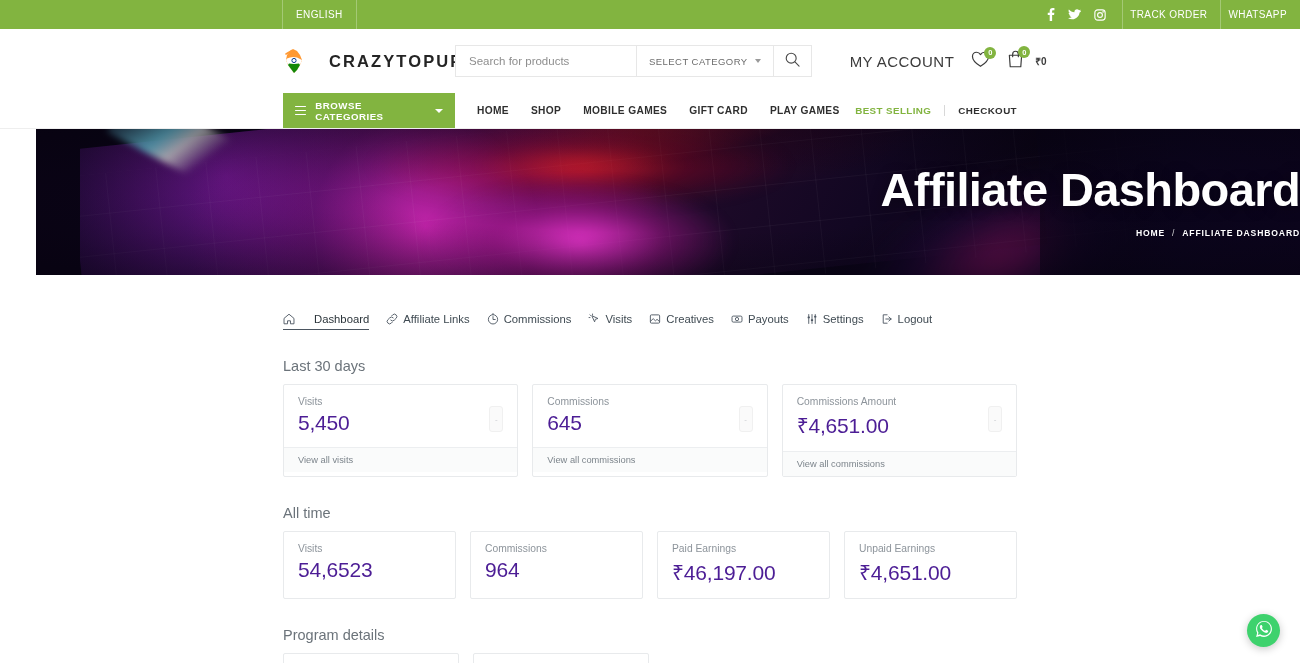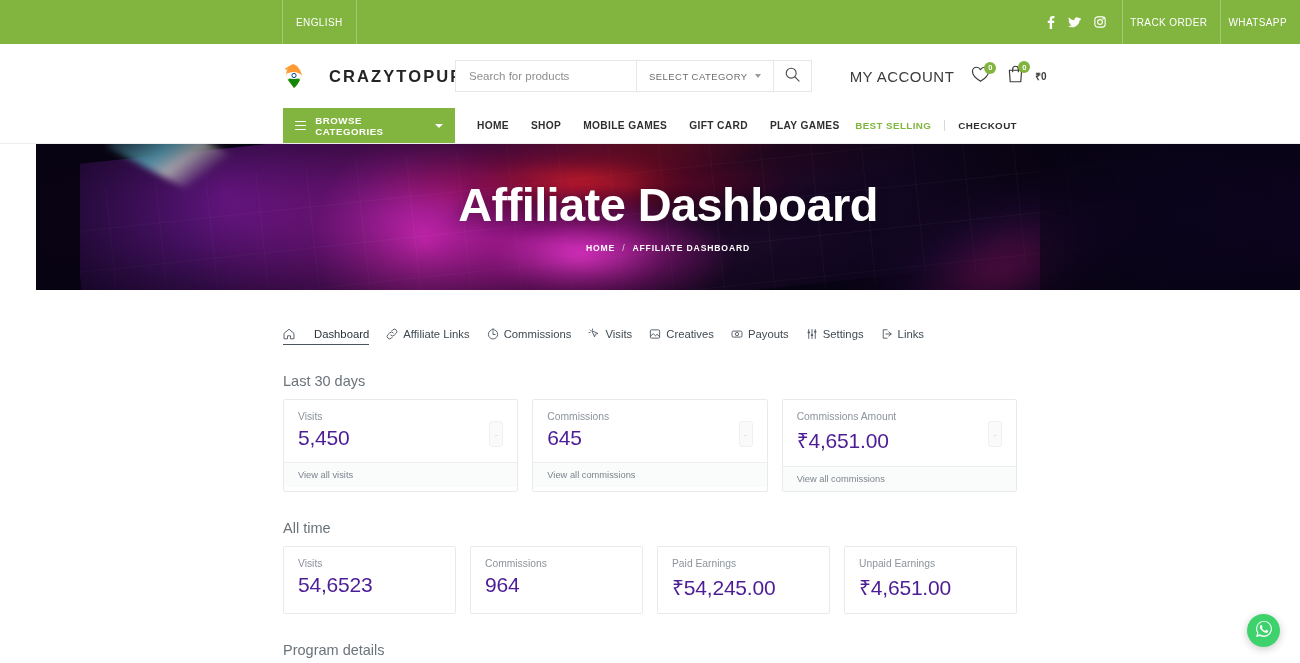--- a/index.html
+++ b/index.html
@@ -5,21 +5,21 @@
   * { box-sizing: border-box; margin: 0; padding: 0; }
   html, body {
     width: 1300px; height: 663px;
     font-family: "Liberation Sans", sans-serif;
     background: #ffffff;
     overflow: hidden;
   }
 
   
   .topbar {
-    height: 44px; background: #82b440; display: flex;
+    height: 29px; background: #82b440; display: flex;
     align-items: stretch; justify-content: space-between;
     font-size: 10px; color: #ffffff; letter-spacing: .4px;
   }
   .topbar-left, .topbar-right { display: flex; align-items: stretch; }
   .tb-cell {
     display: flex; align-items: center; padding: 0 13px;
     color: #ffffff; white-space: nowrap; font-weight: 500;
   }
   .tb-lang { border-left: 1px solid rgba(255,255,255,.28); border-right: 1px solid rgba(255,255,255,.28); margin-left: 282px; }
   .tb-sep { border-left: 1px solid rgba(255,255,255,.28); padding-left: 7px; }
@@ -83,21 +83,21 @@
   .nav-link { font-size: 10.2px; letter-spacing: .35px; color: #2f2f2f; font-weight: 600; cursor: pointer; white-space: nowrap; }
   .nav-right { margin-left: auto; display: flex; align-items: center; gap: 13px; }
   .nav-right .sepline { width: 1px; height: 11px; background: #d8d8d8; }
   .nav-best { color: #82b440; font-size: 9.8px; font-weight: 700; letter-spacing: .4px; cursor: pointer; }
   .nav-checkout { color: #2f2f2f; font-size: 9.8px; font-weight: 700; letter-spacing: .4px; cursor: pointer; }
 
   
   .hero {
     height: 146px; position: relative; overflow: hidden;
     background: #0a0417;
-    display: flex; flex-direction: column; align-items: center; justify-content: center; margin-left: 36px;
+    display: flex; flex-direction: column; align-items: flex-end; justify-content: center; margin-left: 36px;
   }
   .hero-bg { position: absolute; inset: 0; }
   .kbd {
     position: absolute; left: 40px; right: 260px; top: -30px; bottom: -20px;
     background:
       radial-gradient(circle at 36% 58%, rgba(222,40,190,.85) 0%, rgba(160,20,140,.35) 18%, rgba(0,0,0,0) 38%),
       radial-gradient(circle at 16% 22%, rgba(150,30,190,.7) 0%, rgba(60,10,90,.2) 25%, rgba(0,0,0,0) 45%),
       radial-gradient(ellipse at 60% 10%, rgba(255,30,40,.55) 0%, rgba(120,0,20,.15) 22%, rgba(0,0,0,0) 42%),
       linear-gradient(125deg, #140a2e 0%, #1b0b35 30%, #240c2c 55%, #120722 80%, #07030f 100%);
     transform: rotate(-6deg);
@@ -406,21 +406,21 @@
       </span>
       <span>Settings</span>
     </div>
     <div class="afnav-item">
       <span>
         <svg width="12" height="12" viewBox="0 0 14 14">
             <path d="M7.6 2.1H2.6v9.8h5" fill="none" stroke="#4b5560" stroke-width="1.05" stroke-linejoin="round"></path>
             <path d="M9.1 4.6L11.9 7 9.1 9.4M5.6 7h6.2" fill="none" stroke="#4b5560" stroke-width="1.05" stroke-linecap="round" stroke-linejoin="round"></path>
           </svg>
       </span>
-      <span>Links</span>
+      <span>Logout</span>
     </div>
   </div>
 
   <div class="sect-title">Last 30 days</div>
   <div class="cards row-30">
     <div class="card">
       <div class="card-body">
         <div class="card-main">
           <div class="card-label">Visits</div>
           <div class="card-value">5,450</div>
@@ -468,21 +468,21 @@
         <div class="card-main">
           <div class="card-label">Commissions</div>
           <div class="card-value">964</div>
         </div>
       </div>
     </div>
     <div class="card">
       <div class="card-body">
         <div class="card-main">
           <div class="card-label">Paid Earnings</div>
-          <div class="card-value">₹54,245.00</div>
+          <div class="card-value">₹46,197.00</div>
         </div>
       </div>
     </div>
     <div class="card">
       <div class="card-body">
         <div class="card-main">
           <div class="card-label">Unpaid Earnings</div>
           <div class="card-value">₹4,651.00</div>
         </div>
       </div>

